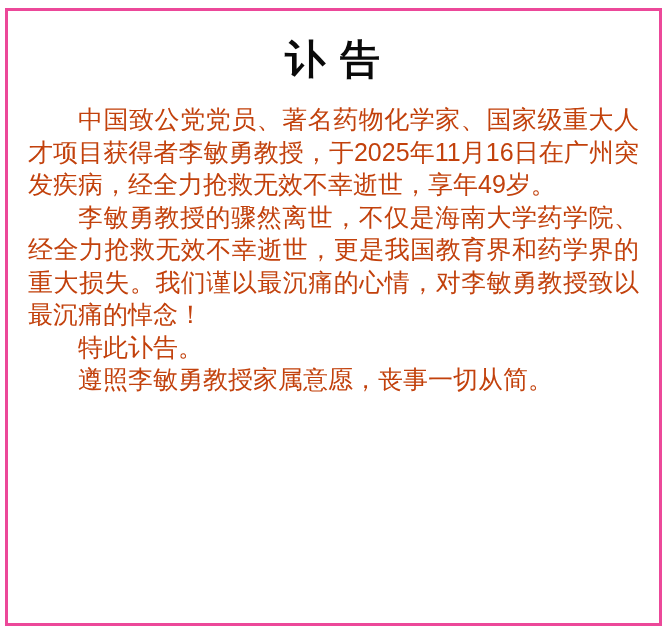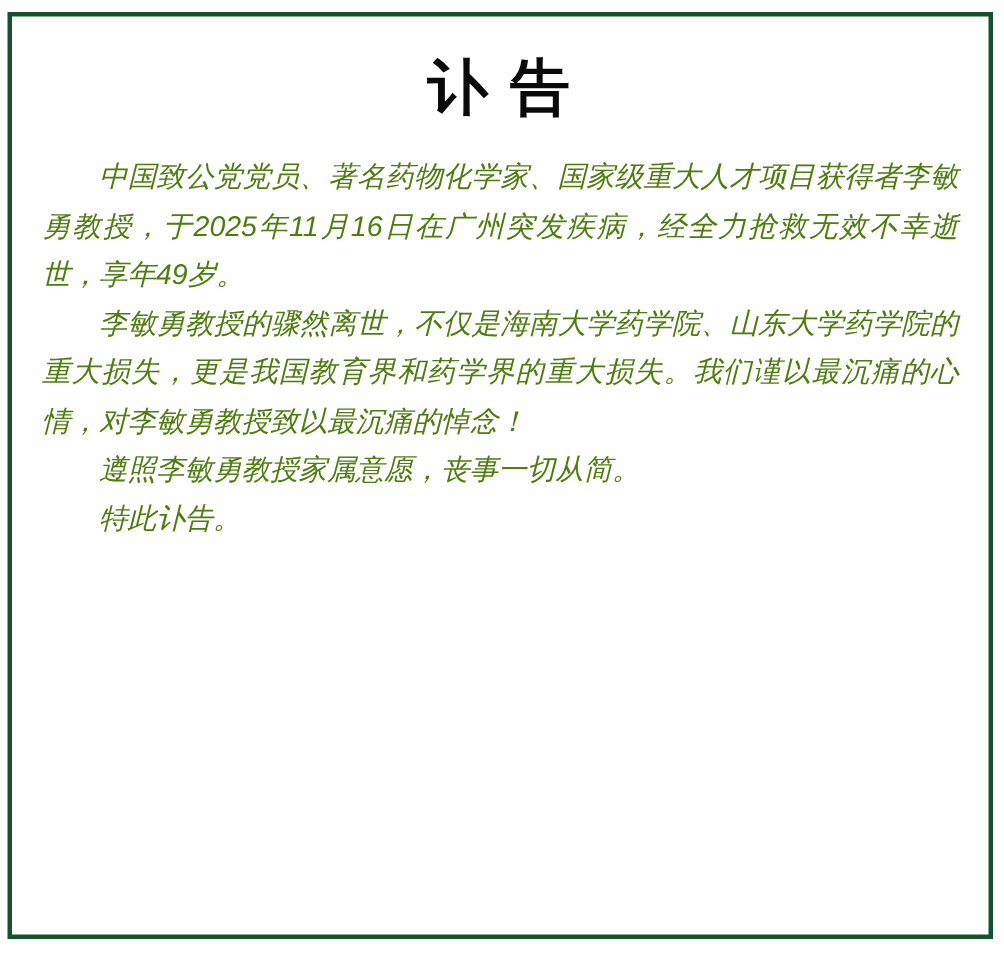--- a/index.html
+++ b/index.html
@@ -14,53 +14,52 @@
     height: 636px;
     background: #ffffff;
     overflow: hidden;
   }
   .frame {
     position: absolute;
     left: 5px;
     top: 8px;
     right: 7px;
     bottom: 10px;
-    border: 3px solid #14532d;
+    border: 3px solid #ec4899;
     background: #ffffff;
     box-sizing: border-box;
     padding: 10px 20px 0 20px;
   }
   .title {
     margin: 14px 0 20px 0;
     text-align: center;
     font-size: 40px;
     line-height: 1.2;
     font-weight: bold;
     color: #0a0a0a;
     letter-spacing: 2px;
   }
   .body-text p {
     margin: 0;
-    font-size: 19px;
+    font-size: 25px;
     line-height: 32.5px;
-    color: #4d7c0f;
+    color: #c2410c;
     text-align: justify;
     text-indent: 2em;
     word-break: break-all;
-    font-style: italic;
   }
 </style>
 </head>
 <body>
 
 <div class="page">
   <div class="frame">
     <h1 class="title">讣 告</h1>
 
     <div class="body-text">
       <p>中国致公党党员、著名药物化学家、国家级重大人才项目获得者李敏勇教授，于2025年11月16日在广州突发疾病，经全力抢救无效不幸逝世，享年49岁。</p>
-      <p>李敏勇教授的骤然离世，不仅是海南大学药学院、山东大学药学院的重大损失，更是我国教育界和药学界的重大损失。我们谨以最沉痛的心情，对李敏勇教授致以最沉痛的悼念！</p>
+      <p>李敏勇教授的骤然离世，不仅是海南大学药学院、经全力抢救无效不幸逝世，更是我国教育界和药学界的重大损失。我们谨以最沉痛的心情，对李敏勇教授致以最沉痛的悼念！</p>
+      <p>特此讣告。</p>
       <p>遵照李敏勇教授家属意愿，丧事一切从简。</p>
-      <p>特此讣告。</p>
     </div>
 
   </div>
 </div>
 
 </body></html>

